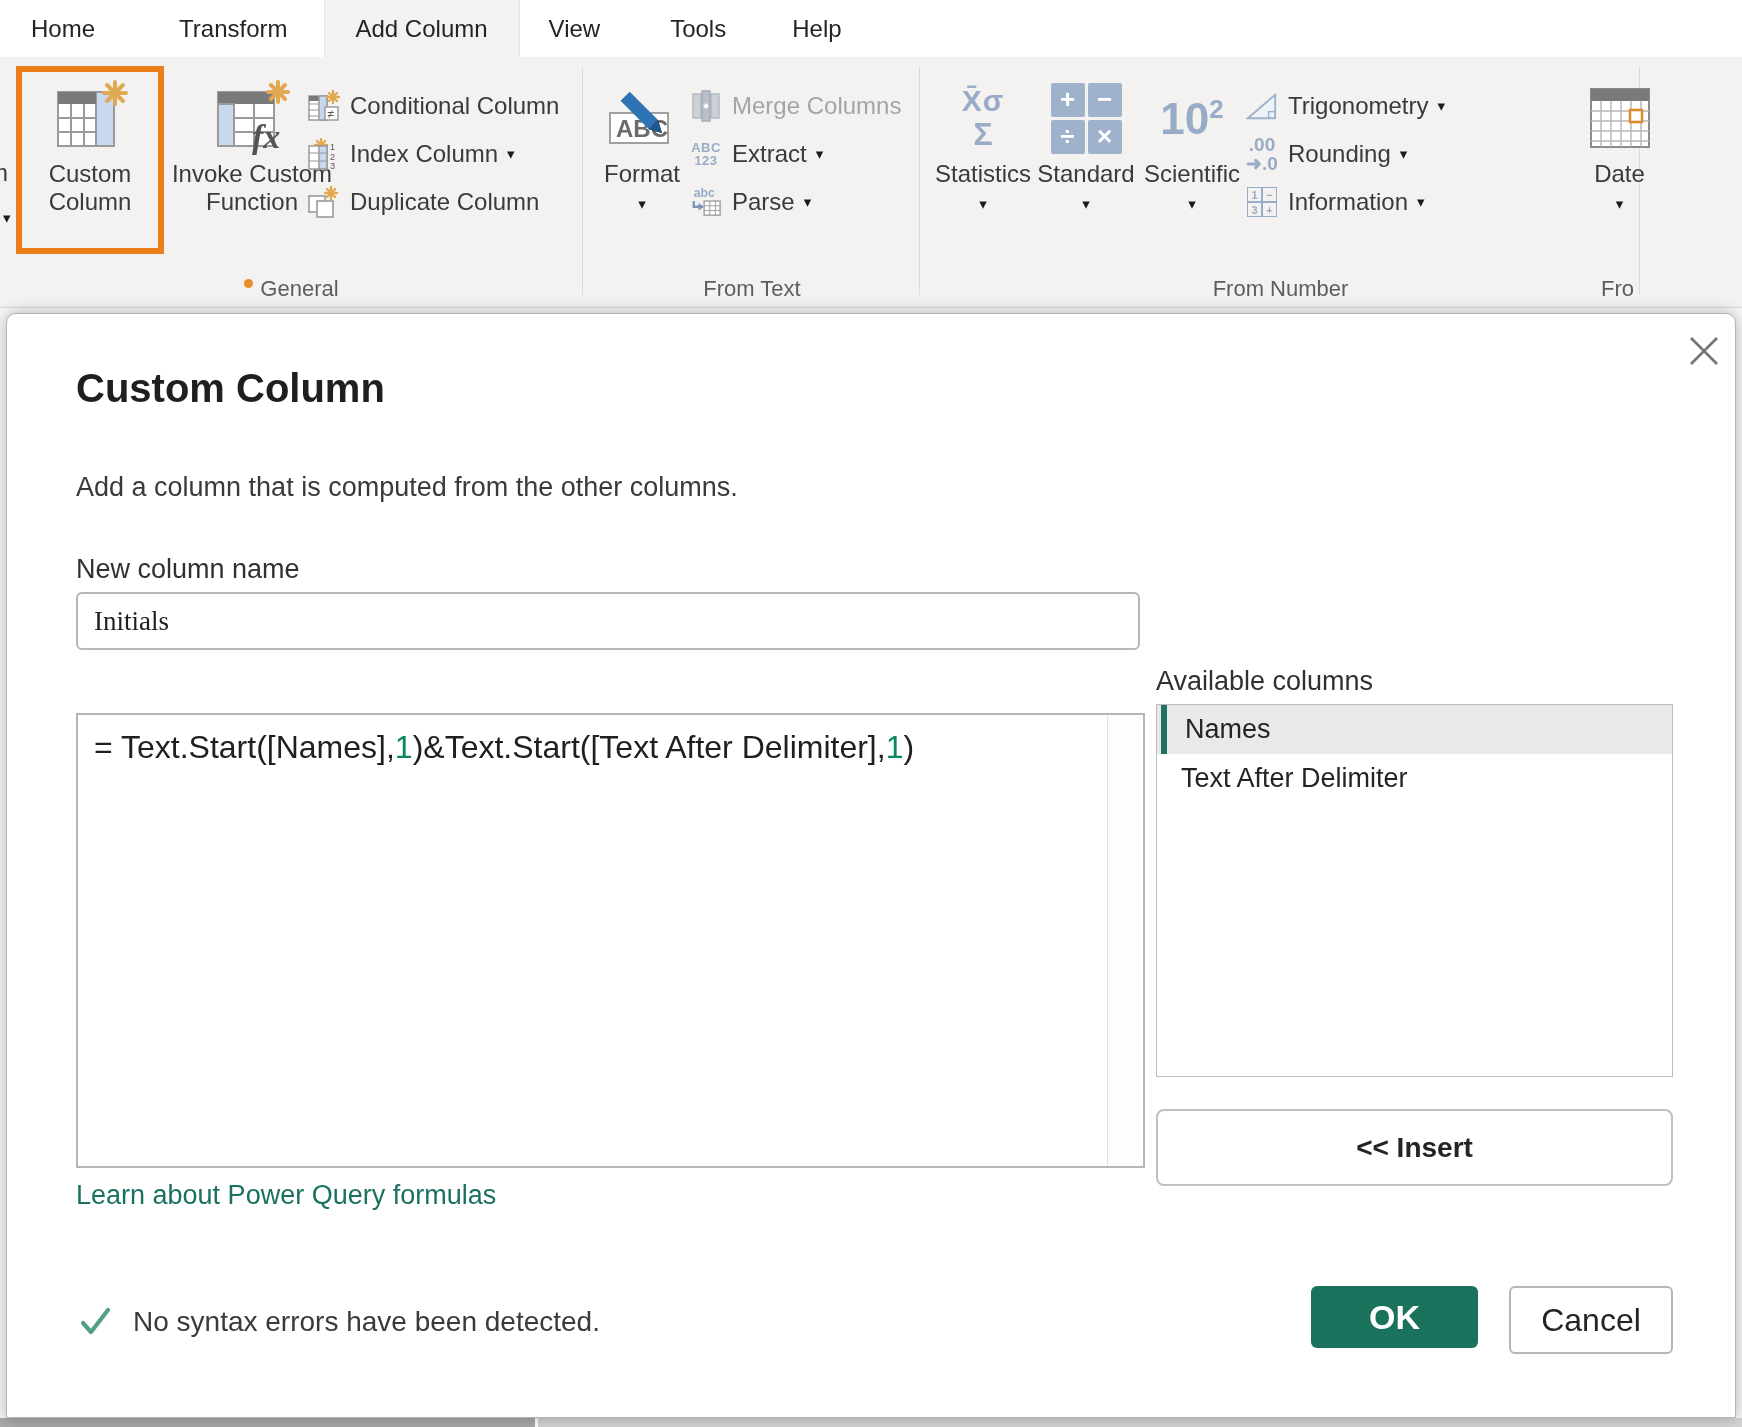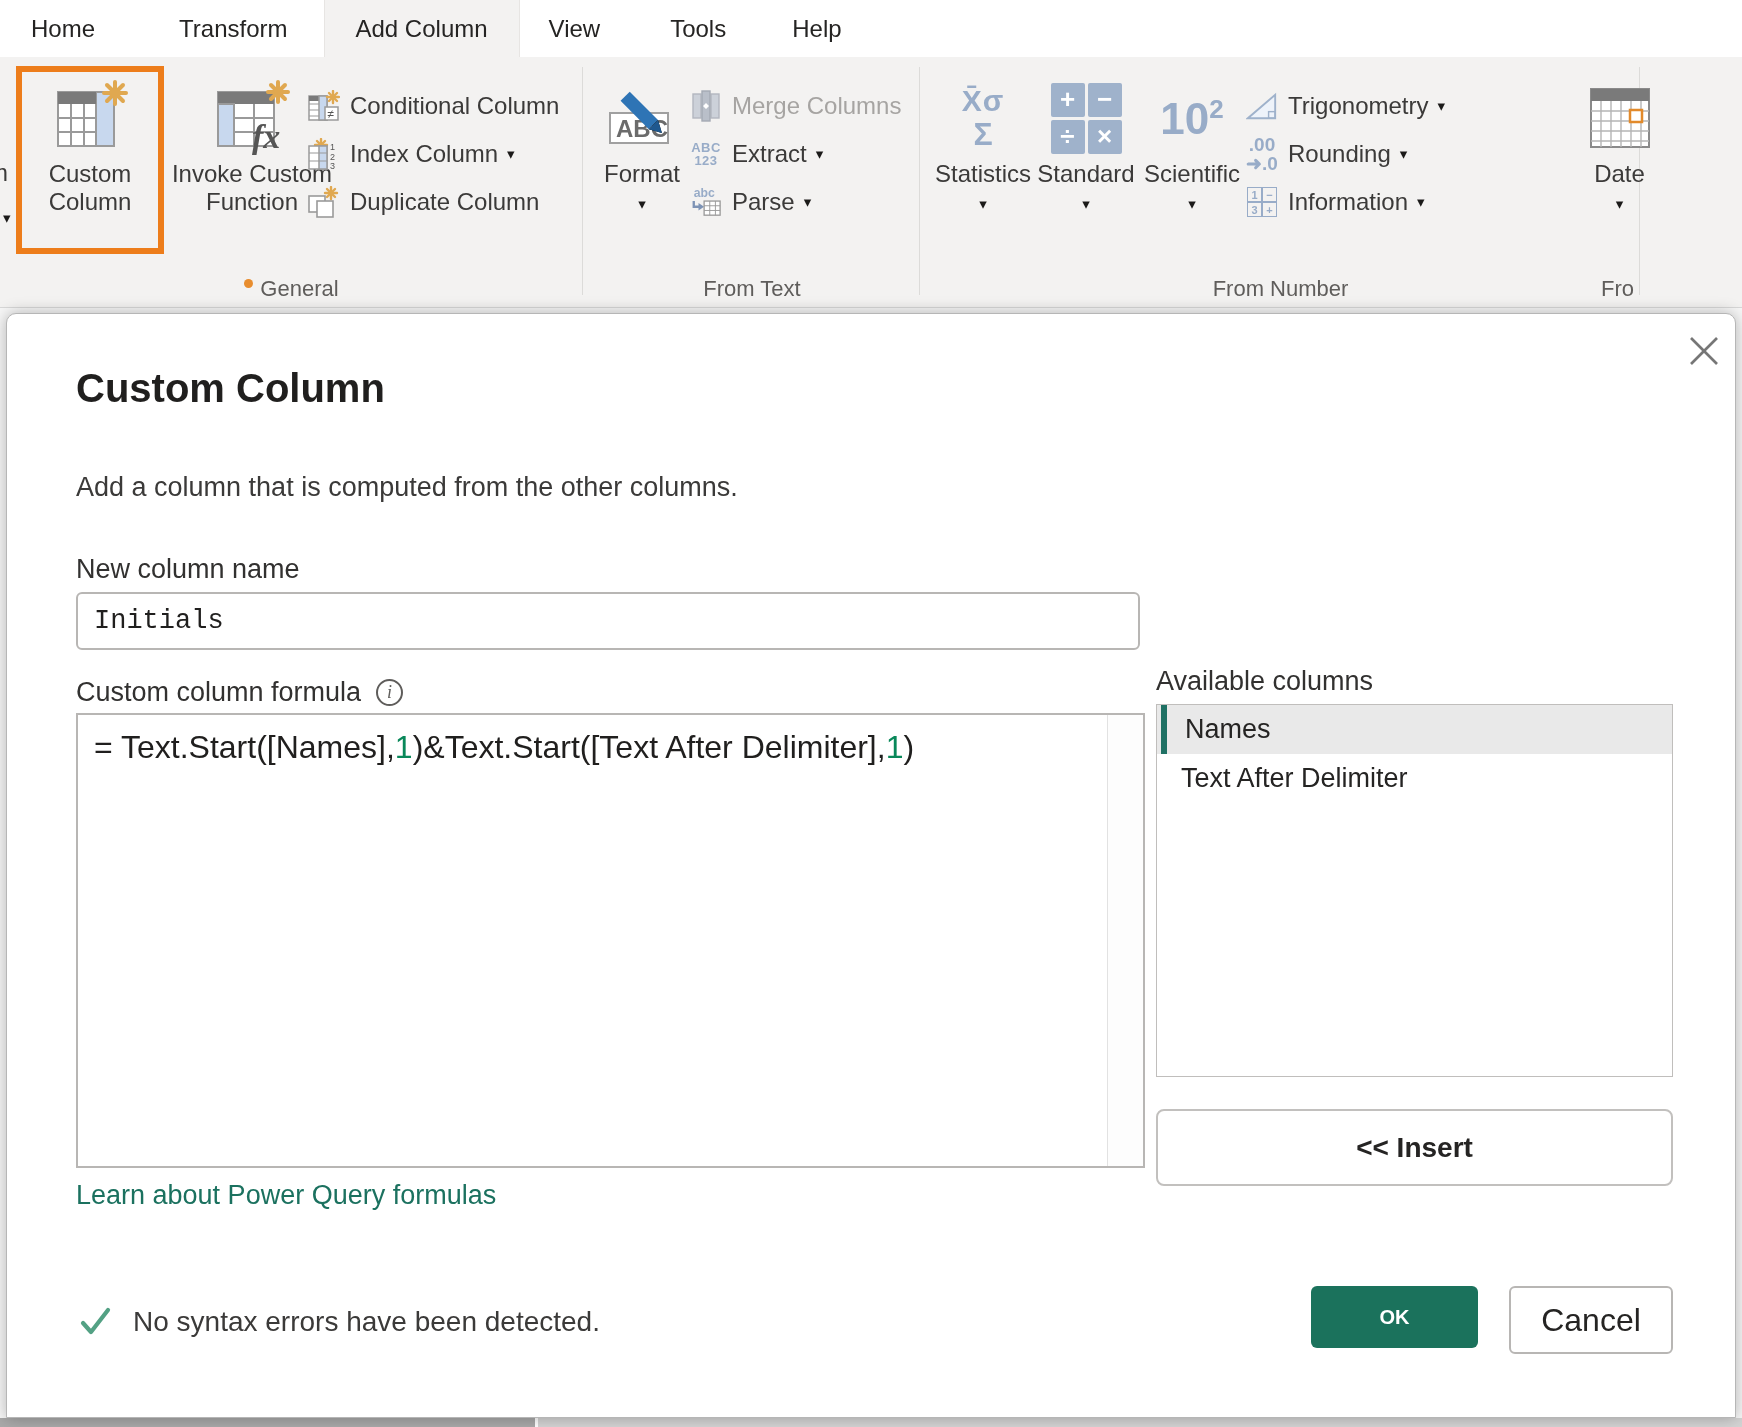--- a/index.html
+++ b/index.html
@@ -92,21 +92,21 @@
     background:#fff; border:1px solid #b6b6b6; border-radius:10px 10px 0 0;
     box-shadow:0 0 16px rgba(0,0,0,.28); z-index:10; }
   .close-x { position:absolute; left:1677px; top:17px; width:40px; height:40px;
     display:flex; align-items:center; justify-content:center; cursor:default; }
   .dlg-title { position:absolute; left:69px; top:52px; font-size:40px; font-weight:600;
     color:#201f1e; }
   .dlg-subtitle { position:absolute; left:69px; top:158px; font-size:27px; color:#3b3a39; }
 
   .name-label { position:absolute; left:69px; top:240px; font-size:27px; color:#323130; }
   .name-input { position:absolute; left:69px; top:278px; width:1064px; height:58px;
-    border:2px solid #b8b6b4; border-radius:6px; font-family:Liberation Mono, monospace;
+    border:2px solid #b8b6b4; border-radius:6px; font-family:Liberation Serif, serif;
     font-size:27px; color:#201f1e; padding:0 16px; background:#fff; }
 
   .formula-label-row { position:absolute; left:69px; top:363px; display:flex; align-items:center; }
   .formula-label { font-size:27px; color:#323130; }
   .info-circle { margin-left:15px; width:27px; height:27px; border:2px solid #5f5d5b;
     border-radius:50%; display:flex; align-items:center; justify-content:center;
     font-family:"Liberation Serif",serif; font-style:italic; font-size:18px; color:#5f5d5b; }
 
   .formula-box { position:absolute; left:69px; top:399px; width:1069px; height:455px;
     border:2px solid #b8b6b4; background:#fff; }
@@ -130,21 +130,21 @@
     font-weight:600; color:#252423; display:flex; align-items:center; justify-content:center;
     cursor:default; }
 
   .formula-link { position:absolute; left:69px; top:866px; font-size:27px;
     color:#1B715F; text-decoration:none; cursor:pointer; }
 
   .status-row { position:absolute; left:72px; top:992px; display:flex; align-items:center; }
   .status-text { margin-left:20px; font-size:28px; color:#3b3a39; }
 
   .ok-btn { position:absolute; left:1304px; top:972px; width:167px; height:62px;
-    background:#1B725C; color:#fff; border:none; border-radius:6px; font-size:20px;
+    background:#1B725C; color:#fff; border:none; border-radius:6px; font-size:34px;
     font-weight:600; font-family:"Liberation Sans",sans-serif; cursor:pointer; }
   .cancel-btn { position:absolute; left:1502px; top:972px; width:164px; height:68px;
     background:#fff; color:#252423; border:2px solid #b8b6b4; border-radius:6px;
     font-size:32px; font-family:"Liberation Sans",sans-serif; cursor:pointer; }
 </style>
 </head>
 <body>
 
 <div class="tabbar">
   <div class="tab tab-home">Home</div>
@@ -419,24 +419,20 @@
       <line x1="30" y1="4" x2="4" y2="30" stroke="#767676" stroke-width="2.6"></line>
     </svg>
   </div>
 
   <div class="dlg-title">Custom Column</div>
   <div class="dlg-subtitle">Add a column that is computed from the other columns.</div>
 
   <div class="name-label">New column name</div>
   <input class="name-input" type="text" value="Initials" style="">
 
-  <div class="formula-label-row">
-    <span class="formula-label">Custom column formula</span>
-    <span class="info-circle">i</span>
-  </div>
 
   <div class="formula-box">
     <div class="formula-gutter"></div>
     <div class="formula-text"><span>= Text.Start([Names],</span><span class="num">1</span><span>)&amp;Text.Start([Text After Delimiter],</span><span class="num">1</span><span>)</span></div>
   </div>
 
   <div class="avail-label">Available columns</div>
   <div class="listbox">
     <div class="list-item selected">
       <span class="accent"></span>

